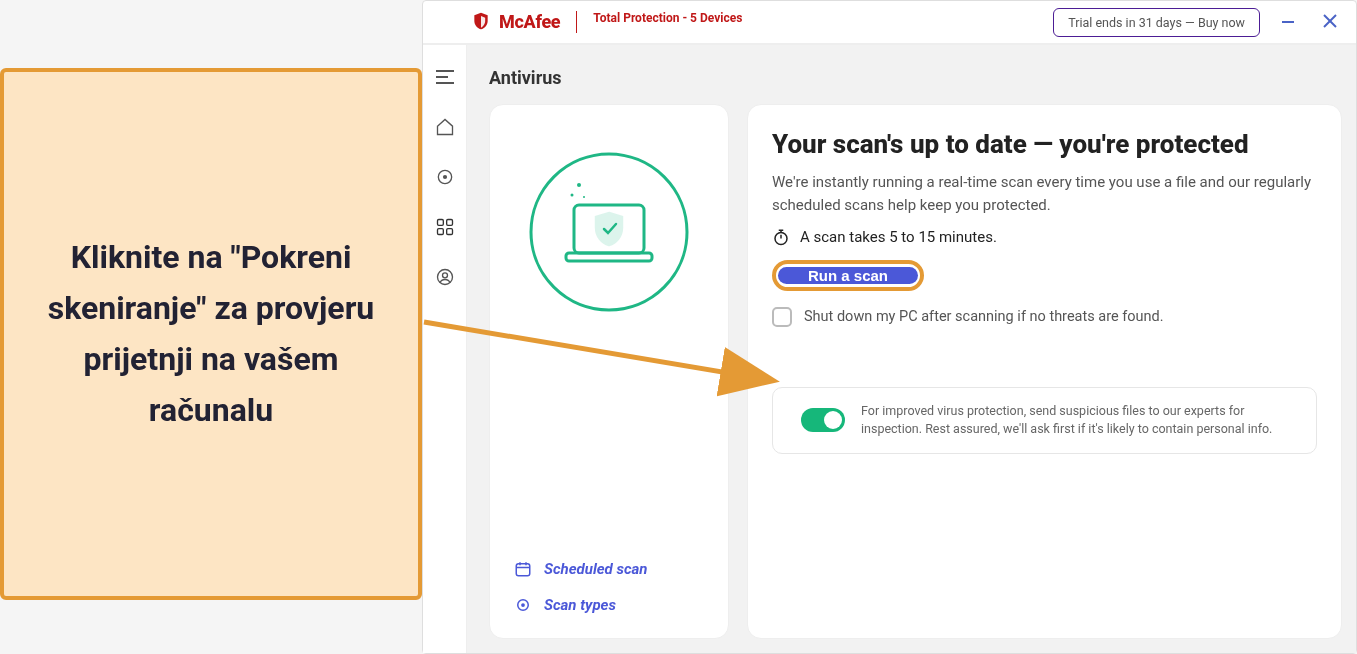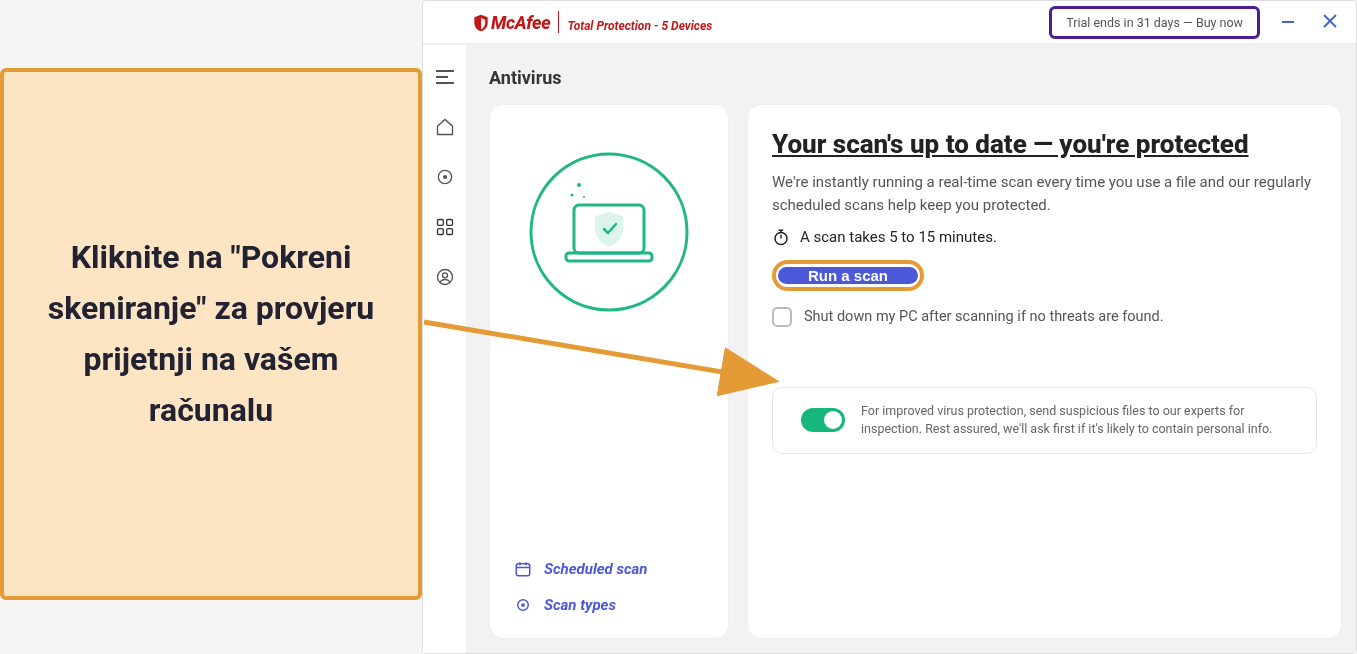--- a/index.html
+++ b/index.html
@@ -57,33 +57,32 @@
   .titlebar {
     height: 44px;
     display: flex;
     align-items: center;
     justify-content: space-between;
     padding: 0 12px 0 48px;
     border-bottom: 2px solid #eee;
   }
   .brand {
     display: flex;
-    align-items: flex-end;
-    gap: 0;
-    font-style: italic;
+    align-items: flex-start;
+    gap: 8px;
   }
   .brand-logo {
     display:flex; align-items:center;
   }
   .brand-name { color:#c01818; font-weight:800; font-size:18px; letter-spacing:-0.3px; }
   .brand-sep { width:1px; height:22px; background:#c01818; margin:0 8px;}
   .brand-sub { color:#c01818; font-weight:700; font-size:12px; }
   .title-right { display:flex; align-items:center; gap:14px; }
   .trial-pill {
-    border:3px solid #4c1d95; border-radius:6px;
+    border:1px solid #4c1d95; border-radius:6px;
     padding:6px 14px; font-size:12.5px; color:#555; background:#fff;
     cursor:pointer;
   }
   .win-btn { width:28px; text-align:center; color:#4a63c6; font-size:18px; cursor:pointer; }
   .win-close { color:#3a5fc9; font-size:20px; }
   
   .body {
     position:absolute; top:44px; bottom:0; left:0; right:0;
     background:#f2f2f2;
     display:flex;
@@ -116,21 +115,21 @@
   .card-left { width:240px; display:flex; flex-direction:column;font-style:italic; }
   .card-right { flex:1; }
   
   .illus {
     flex:1; display:flex; align-items:flex-start; justify-content:center;
     padding-top:18px;
   }
   .left-links { display:flex; flex-direction:column; gap:18px; margin-top:auto; padding-top:16px; }
   .link-row { display:flex; align-items:center; gap:12px; color:#4b58d8; font-weight:700; font-size:15px; cursor:pointer; }
   
-  .scan-heading { font-size:26px; font-weight:800; color:#222; margin-bottom:12px;text-decoration:underline; }
+  .scan-heading { font-size:26px; font-weight:800; color:#222; margin-bottom:12px; }
   .scan-body { font-size:15px; color:#555; line-height:1.55; margin-bottom:10px; }
   .scan-body2 { font-size:15px; color:#555; margin-bottom:28px; }
   .timer-row { display:flex; align-items:center; gap:10px; font-weight:400; color:#222; font-size:15px; margin-bottom:14px; }
   .run-btn-frame {
     display:inline-block;
     border:4px solid #e49a35; border-radius:32px;
     padding:2px;
     margin-bottom:16px;
   }
   .run-btn {

